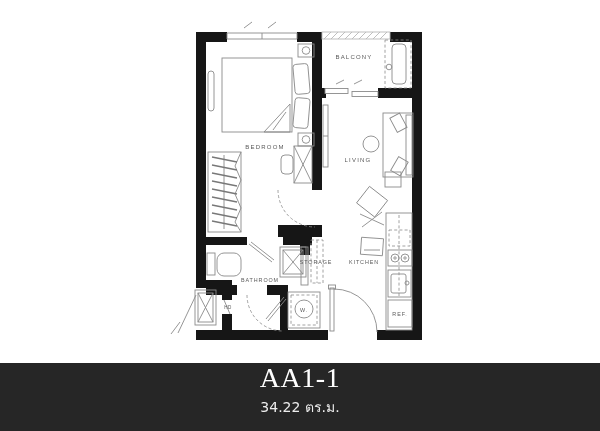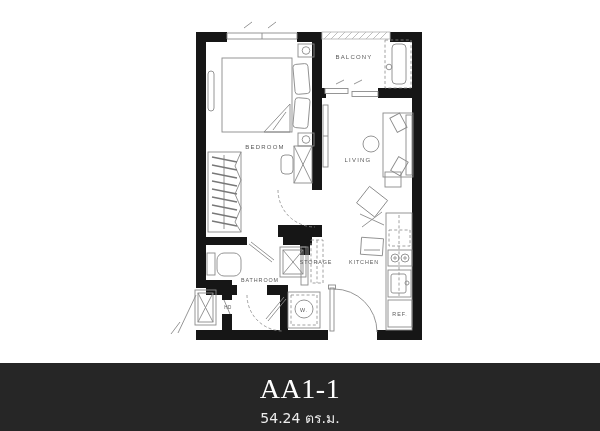--- a/index.html
+++ b/index.html
@@ -13,21 +13,21 @@
   .lnt {fill:none;stroke:var(--line,#8a8a8a);stroke-width:0.9;}
   .fw  {fill:#ffffff;}
   .dsh {fill:none;stroke:var(--line,#8a8a8a);stroke-width:0.8;stroke-dasharray:3 2.2;}
   .rail{fill:none;stroke:var(--rail,#b8b8b8);stroke-width:0.9;}
   .hang{fill:none;stroke:#787878;stroke-width:1.5;}
   text.lbl   {fill:var(--label,#5a5a5a);font-family:"Liberation Sans",sans-serif;font-size:6px;letter-spacing:1.2px;text-anchor:middle;}
   text.lbl-sm{font-size:5.4px;letter-spacing:0.9px;}
   text.lbl-xs{font-size:4.6px;letter-spacing:0.4px;}
 
   
-  .footer{width:600px;height:68px;background:var(--footer-bg,#262626);display:flex;flex-direction:column;align-items:center;justify-content:flex-start;padding-top:11px;box-sizing:border-box;}
+  .footer{width:600px;height:68px;background:var(--footer-bg,#262626);display:flex;flex-direction:column;align-items:center;justify-content:flex-start;box-sizing:border-box;}
   .unit-title{color:var(--footer-text,#fff);font-family:"Liberation Serif",serif;font-size:28px;line-height:30px;letter-spacing:0.5px;}
   .unit-area{color:#ededed;font-family:"DejaVu Sans","Liberation Sans",sans-serif;font-size:14px;margin-top:3px;}
 </style>
 </head>
 <body>
 
 <div class="stage">
   <div class="plan-wrap">
     <svg width="600" height="363" viewBox="0 0 600 363">
 
@@ -188,15 +188,15 @@
       <text class="lbl lbl-sm" x="316" y="264">STORAGE</text>
       <text class="lbl lbl-sm" x="364" y="264">KITCHEN</text>
       <text class="lbl lbl-sm" x="304" y="311.5">W.</text>
       <text class="lbl lbl-sm" x="400" y="316">REF.</text>
       <text class="lbl lbl-xs" x="228" y="309">HD</text>
     </svg>
   </div>
 
   <div class="footer">
     <div class="unit-title">AA1-1</div>
-    <div class="unit-area">54.24 ตร.ม.</div>
+    <div class="unit-area">34.22 ตร.ม.</div>
   </div>
 </div>
 
 </body></html>

